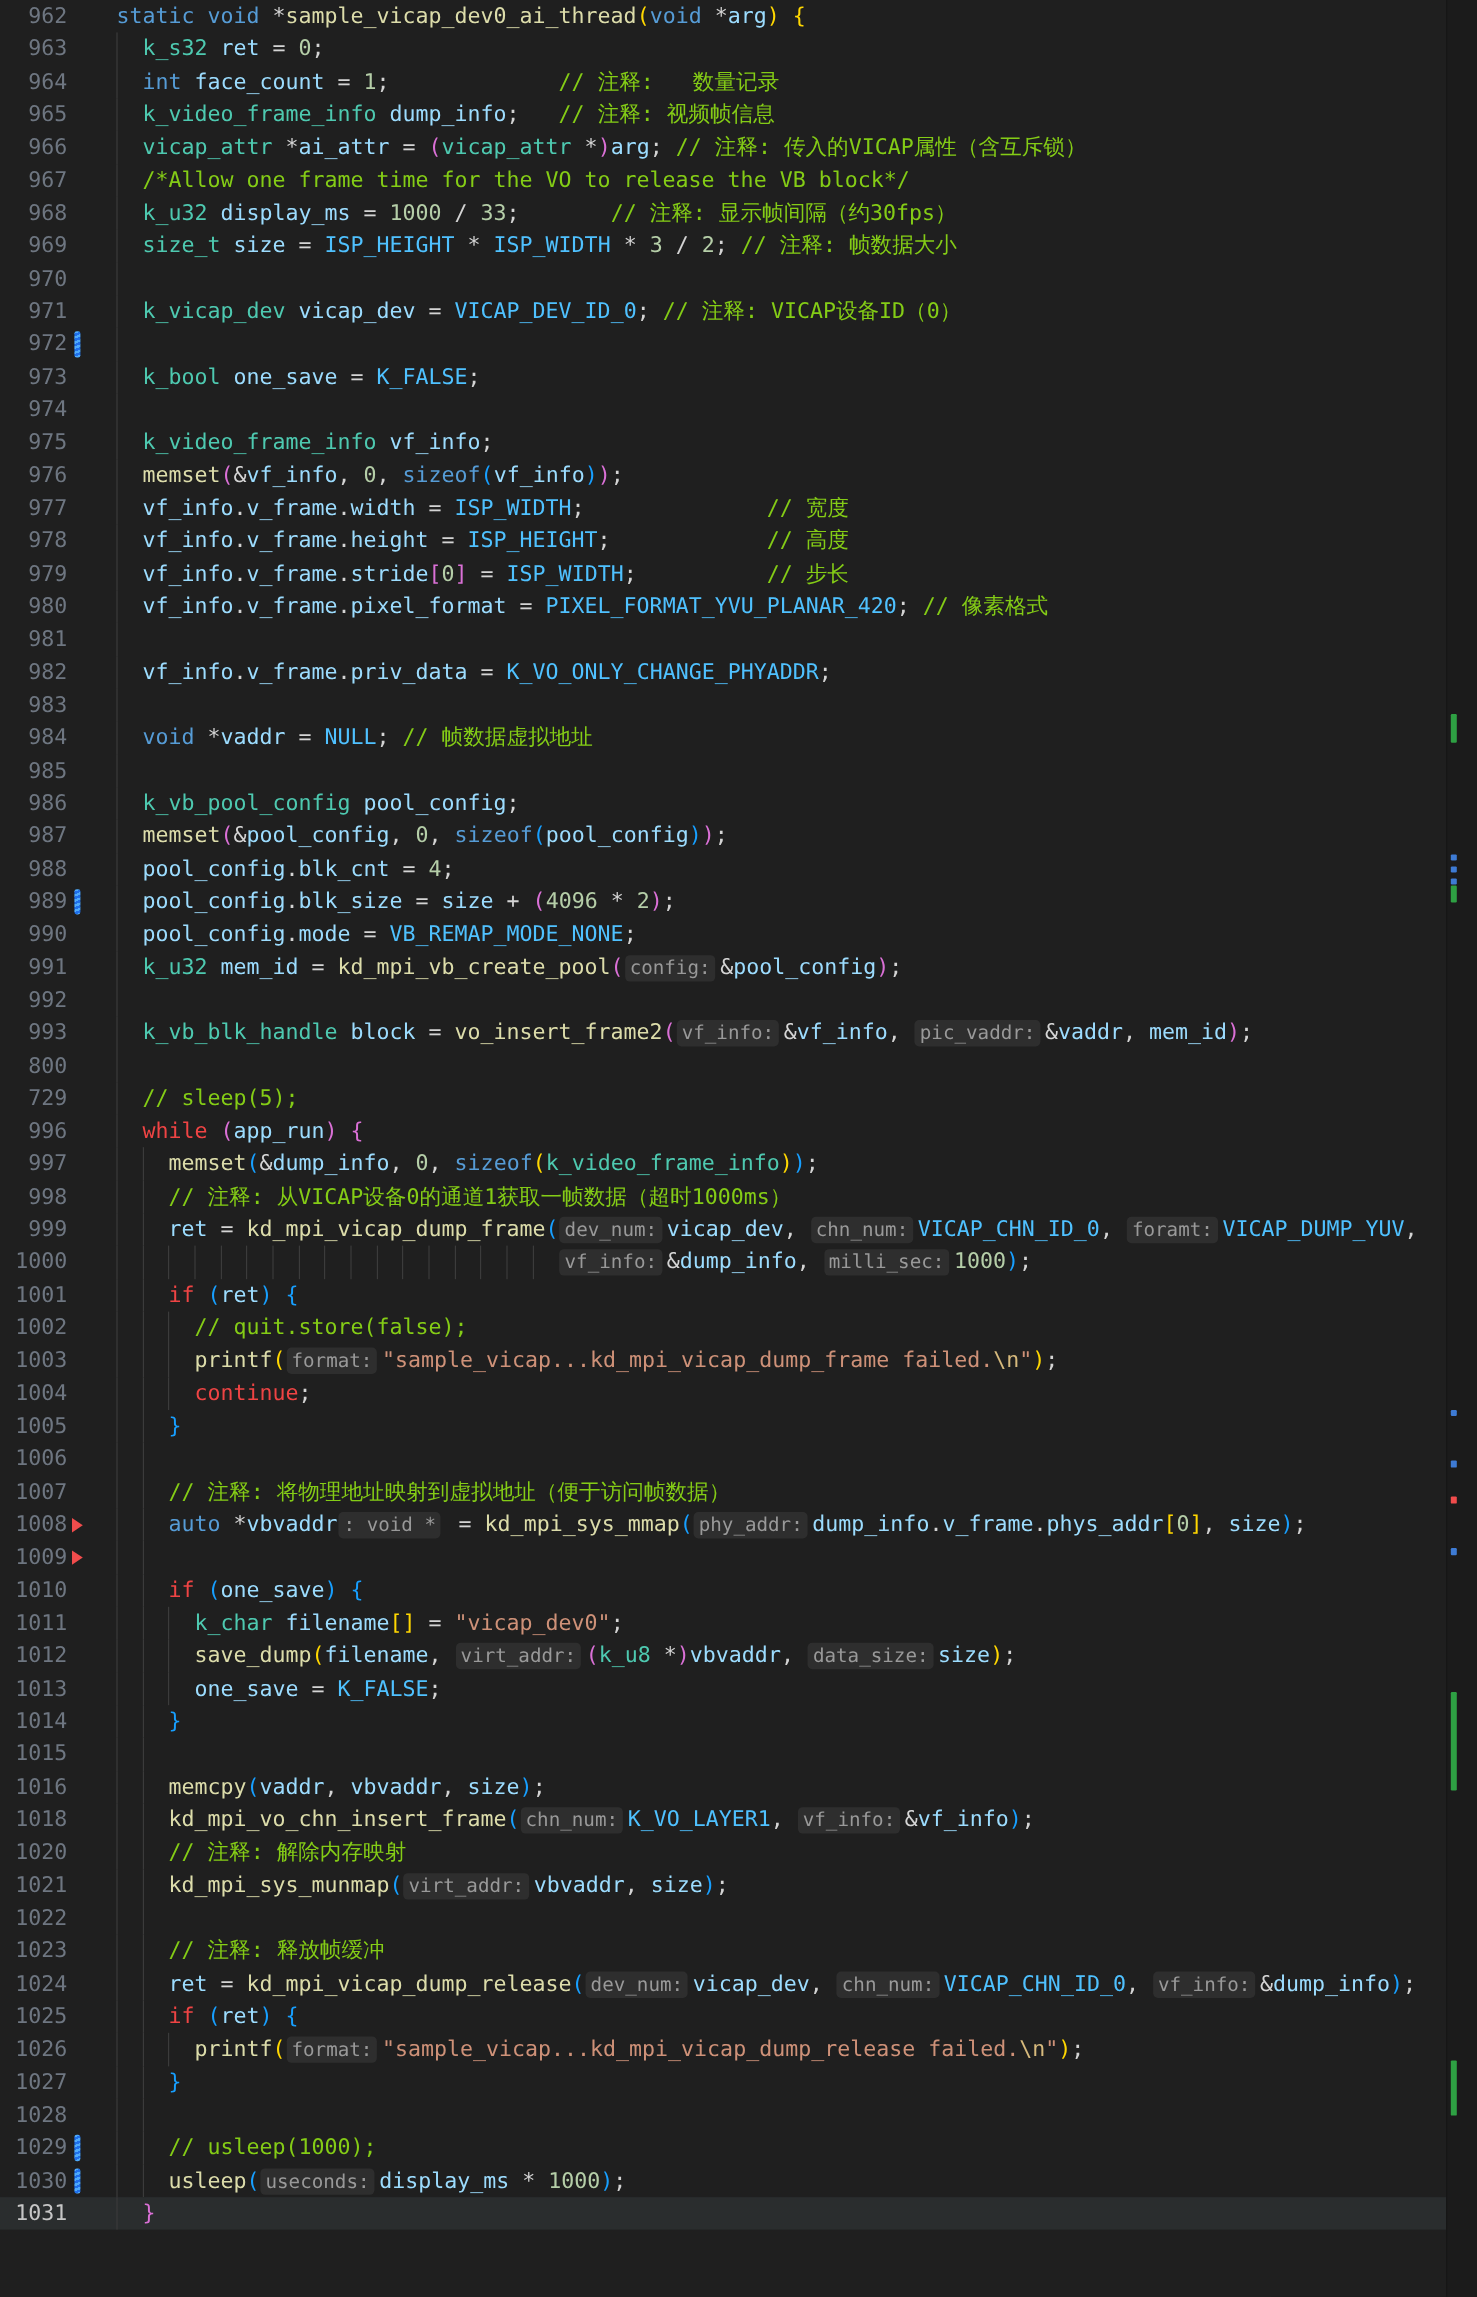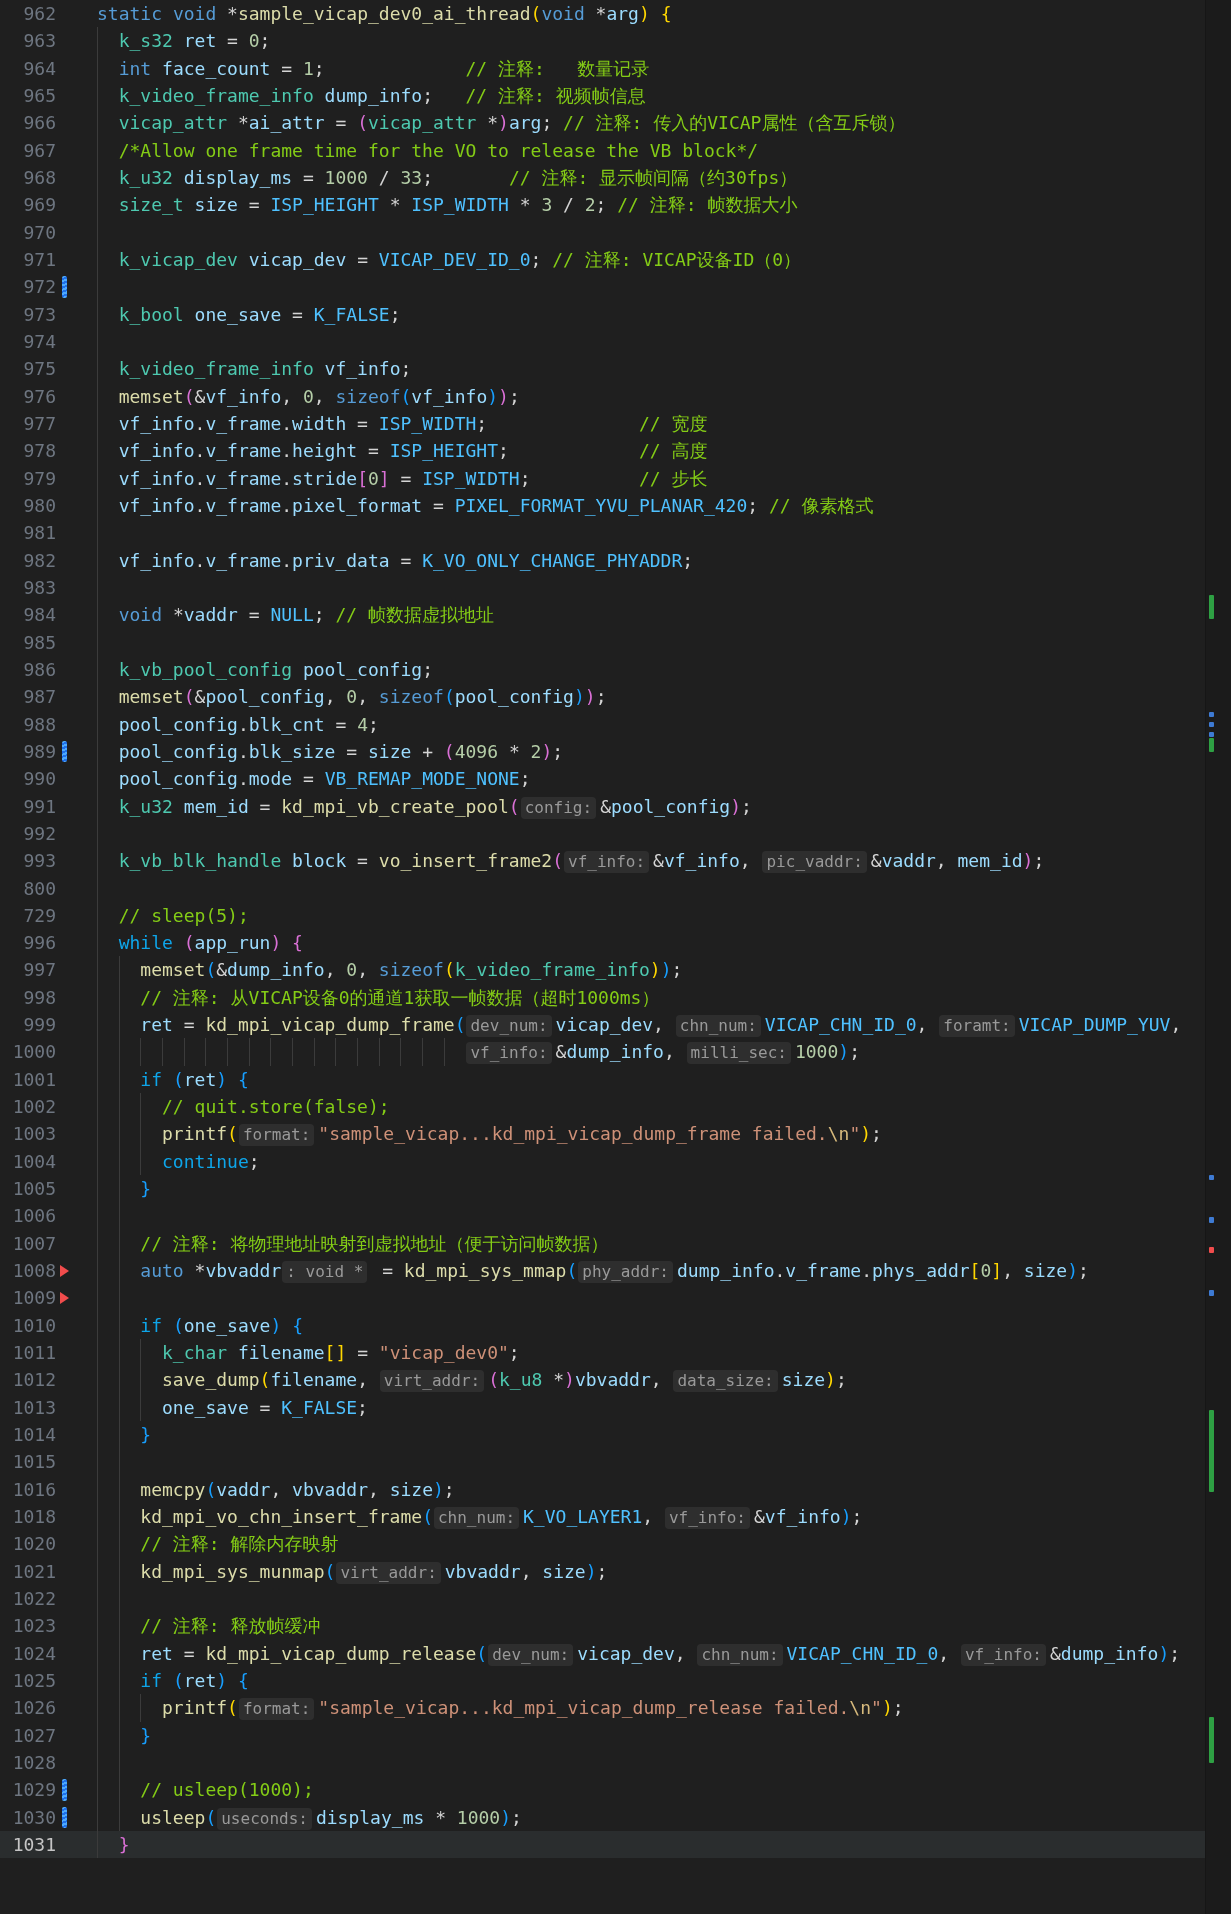--- a/index.html
+++ b/index.html
@@ -11,21 +11,21 @@
   .ln{flex:0 0 56px;text-align:right;color:#6e7681;user-select:none;}
   .gm{flex:0 0 41px;position:relative;}
   .modbar{position:absolute;left:6px;top:3px;bottom:3px;width:5px;border-radius:2px;
           background:repeating-linear-gradient(160deg,#4daafc 0 2px,#1f6feb 2px 4px);}
   .redtri{position:absolute;left:4px;top:8px;width:0;height:0;
           border-left:9px solid #f14c4c;border-top:6px solid transparent;border-bottom:6px solid transparent;}
   .cd{position:relative;flex:1 1 auto;white-space:pre;color:#d4d4d4;}
   .guide{position:absolute;top:0;bottom:0;width:1px;background:#3b3b3b;}
   
   .tk-k{color:#569cd6;}           
-  .tk-c{color:#0ea5e9;}           
+  .tk-c{color:#ef4444;}           
   .tk-t{color:#4ec9b0;}           
   .tk-f{color:#dcdcaa;}           
   .tk-v{color:#9cdcfe;}           
   .tk-m{color:#4fc1ff;}           
   .tk-n{color:#b5cea8;}           
   .tk-s{color:#ce9178;}           
   .tk-e{color:#d7ba7d;}           
   .tk-o{color:#d4d4d4;}           
   .tk-cm{color:#84cc16;}          
   .tk-B0{color:#ffd700;}          

